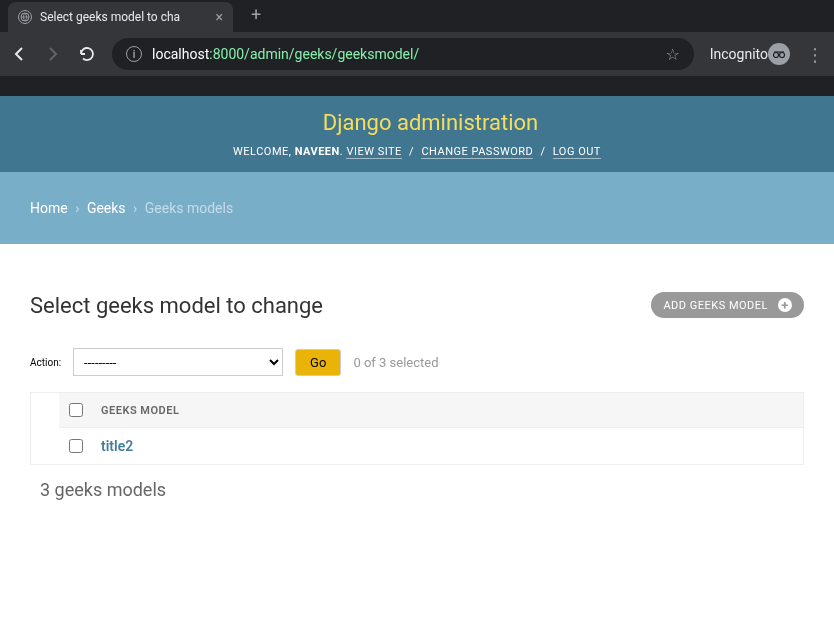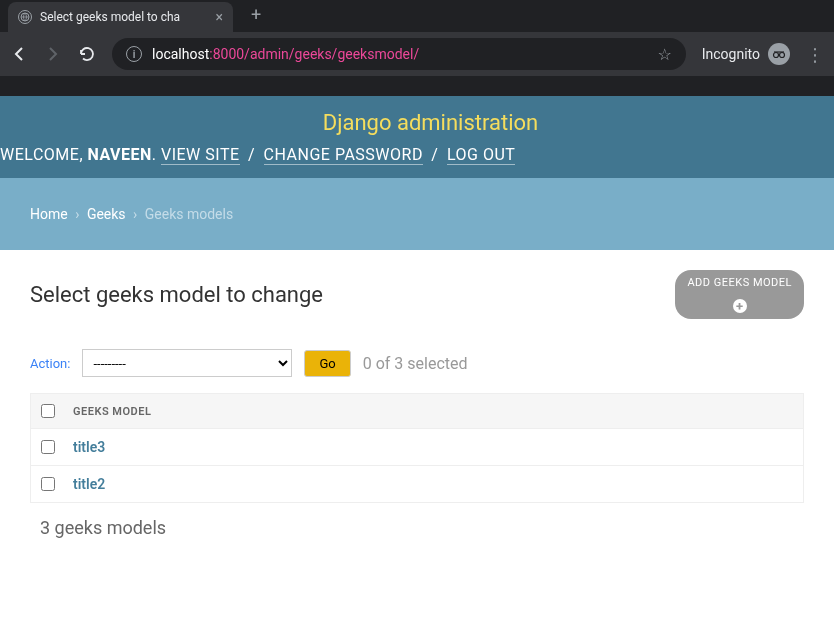--- a/index.html
+++ b/index.html
@@ -12,53 +12,53 @@
     .tab-favicon { width: 14px; height: 14px; border-radius: 50%; border: 1.5px solid #9aa0a6; display: flex; align-items: center; justify-content: center; }
     .tab-title { flex: 1; overflow: hidden; white-space: nowrap; text-overflow: clip; }
     .tab-close { color: #9aa0a6; font-size: 14px; cursor: pointer; }
     .new-tab { color: #9aa0a6; font-size: 18px; margin-left: 18px; cursor: pointer; align-self: center; margin-bottom: 4px; }
     .toolbar { background: #35363a; height: 44px; display: flex; align-items: center; padding: 0 10px; gap: 16px; }
     .nav-btn { color: #9aa0a6; font-size: 18px; cursor: pointer; display: flex; }
     .nav-btn.disabled { color: #5f6368; }
     .url-bar { flex: 1; background: #202124; border-radius: 20px; height: 32px; display: flex; align-items: center; padding: 0 14px; gap: 10px; }
     .url-info { width: 16px; height: 16px; border: 1.5px solid #9aa0a6; border-radius: 50%; display: flex; align-items: center; justify-content: center; color: #9aa0a6; font-size: 10px; font-weight: bold; }
     .url-text { color: #fff; font-size: 14px; flex: 1; }
-    .url-text .dim { color: #ec4899; }
+    .url-text .dim { color: #86efac; }
     .star { color: #9aa0a6; font-size: 16px; }
-    .incognito { display: flex; align-items: center; gap: 8px; color: #e8eaed; font-size: 14px; }
+    .incognito { display: flex; align-items: center; color: #e8eaed; font-size: 14px; }
     .incognito-icon { width: 22px; height: 22px; background: #9aa0a6; border-radius: 50%; display: flex; align-items: center; justify-content: center; font-size: 12px; color: #202124; }
     .menu-dots { color: #9aa0a6; font-size: 18px; cursor: pointer; }
     
     
     .header { background: #417690; text-align: center; padding: 14px 0 10px; }
     .header h1 { color: #f5dd5d; font-weight: 400; font-size: 22px; margin-left: 27px; }
-    .user-tools { background: #417690; padding: 0 0 14px; color: #fff; font-size: 16px; letter-spacing: 0.5px; }
+    .user-tools { background: #417690; text-align: center; padding: 0 16px 14px; color: #fff; font-size: 11px; letter-spacing: 0.5px; }
     .user-tools a, .user-tools span { color: #fff; }
     .user-tools .link { border-bottom: 1px solid rgba(255,255,255,0.5); cursor: pointer; }
     .user-tools .bold { font-weight: bold; }
     .user-tools .sep { margin: 0 4px; }
     
     .breadcrumbs { background: #79aec8; padding: 28px 30px; font-size: 14px; color: #fff; }
     .breadcrumbs a { color: #fff; cursor: pointer; }
     .breadcrumbs .arrow { margin: 0 4px; color: #c4dce8; }
     .breadcrumbs .current { color: #c4dce8; }
     
-    .content { padding: 20px 30px; }
+    .content { padding: 20px 30px; margin-top: 28px; }
     .content-head { display: flex; justify-content: space-between; align-items: center; margin-bottom: 30px; }
     .content-head h2 { font-weight: 400; font-size: 22px; color: #333; }
-    .add-button { background: #999; color: #fff; padding: 6px 12px; border-radius: 16px; font-size: 11px; letter-spacing: 0.5px; display: flex; align-items: center; gap: 10px; cursor: pointer; flex-direction: column; }
+    .add-button { background: #999; color: #fff; padding: 6px 12px; border-radius: 16px; font-size: 11px; letter-spacing: 0.5px; display: flex; align-items: center; gap: 10px; cursor: pointer; }
     .plus-icon { width: 14px; height: 14px; background: #fff; border-radius: 50%; color: #999; display: flex; align-items: center; justify-content: center; font-size: 13px; font-weight: bold; }
     
     .actions { display: flex; align-items: center; gap: 12px; margin-bottom: 16px; }
-    .actions label { font-size: 13px; color: #3b82f6; }
+    .actions label { font-size: 10px; color: #000000; }
     .action-select { width: 210px; height: 28px; border: 1px solid #ccc; font-size: 13px; padding: 0 6px; background: #fff; }
     .go-btn { background: #eab308; border: 1px solid #ccc; padding: 5px 14px; font-size: 13px; cursor: pointer; border-radius: 3px; }
-    .selection-count { font-size: 16px; color: #999; }
+    .selection-count { font-size: 13px; color: #999; }
     
-    .results { border: 1px solid #eee; }
+    .results { border: 1px solid #eee; padding-left: 28px; }
     .results-header { background: #f6f6f6; display: flex; align-items: center; padding: 10px; font-size: 11px; color: #666; letter-spacing: 0.5px; font-weight: 600; }
     .results-header .chk-col { width: 32px; display: flex; }
     .result-row { display: flex; align-items: center; padding: 10px; border-top: 1px solid #eee; }
     .result-row .chk-col { width: 32px; display: flex; }
     .result-row a { color: #447e9b; font-size: 14px; font-weight: 600; cursor: pointer; }
     .result-row input[type=checkbox], .results-header input[type=checkbox] { width: 14px; height: 14px; }
     
     .paginator { font-size: 18px; color: #666; padding: 14px 10px; }
   </style>
 </head>
@@ -156,24 +156,18 @@
     <div class="results-header">
       <span class="chk-col">
           <input type="checkbox" style="">
         </span>
       <span>GEEKS MODEL</span>
     </div>
     <div class="result-row">
       <span class="chk-col">
           <input type="checkbox" style="">
         </span>
-      <a>title3</a>
-    </div>
-    <div class="result-row">
-      <span class="chk-col">
-          <input type="checkbox" style="">
-        </span>
       <a>title2</a>
     </div>
   </div>
 
   <div class="paginator">3 geeks models</div>
 </div>
 
 </body></html>

